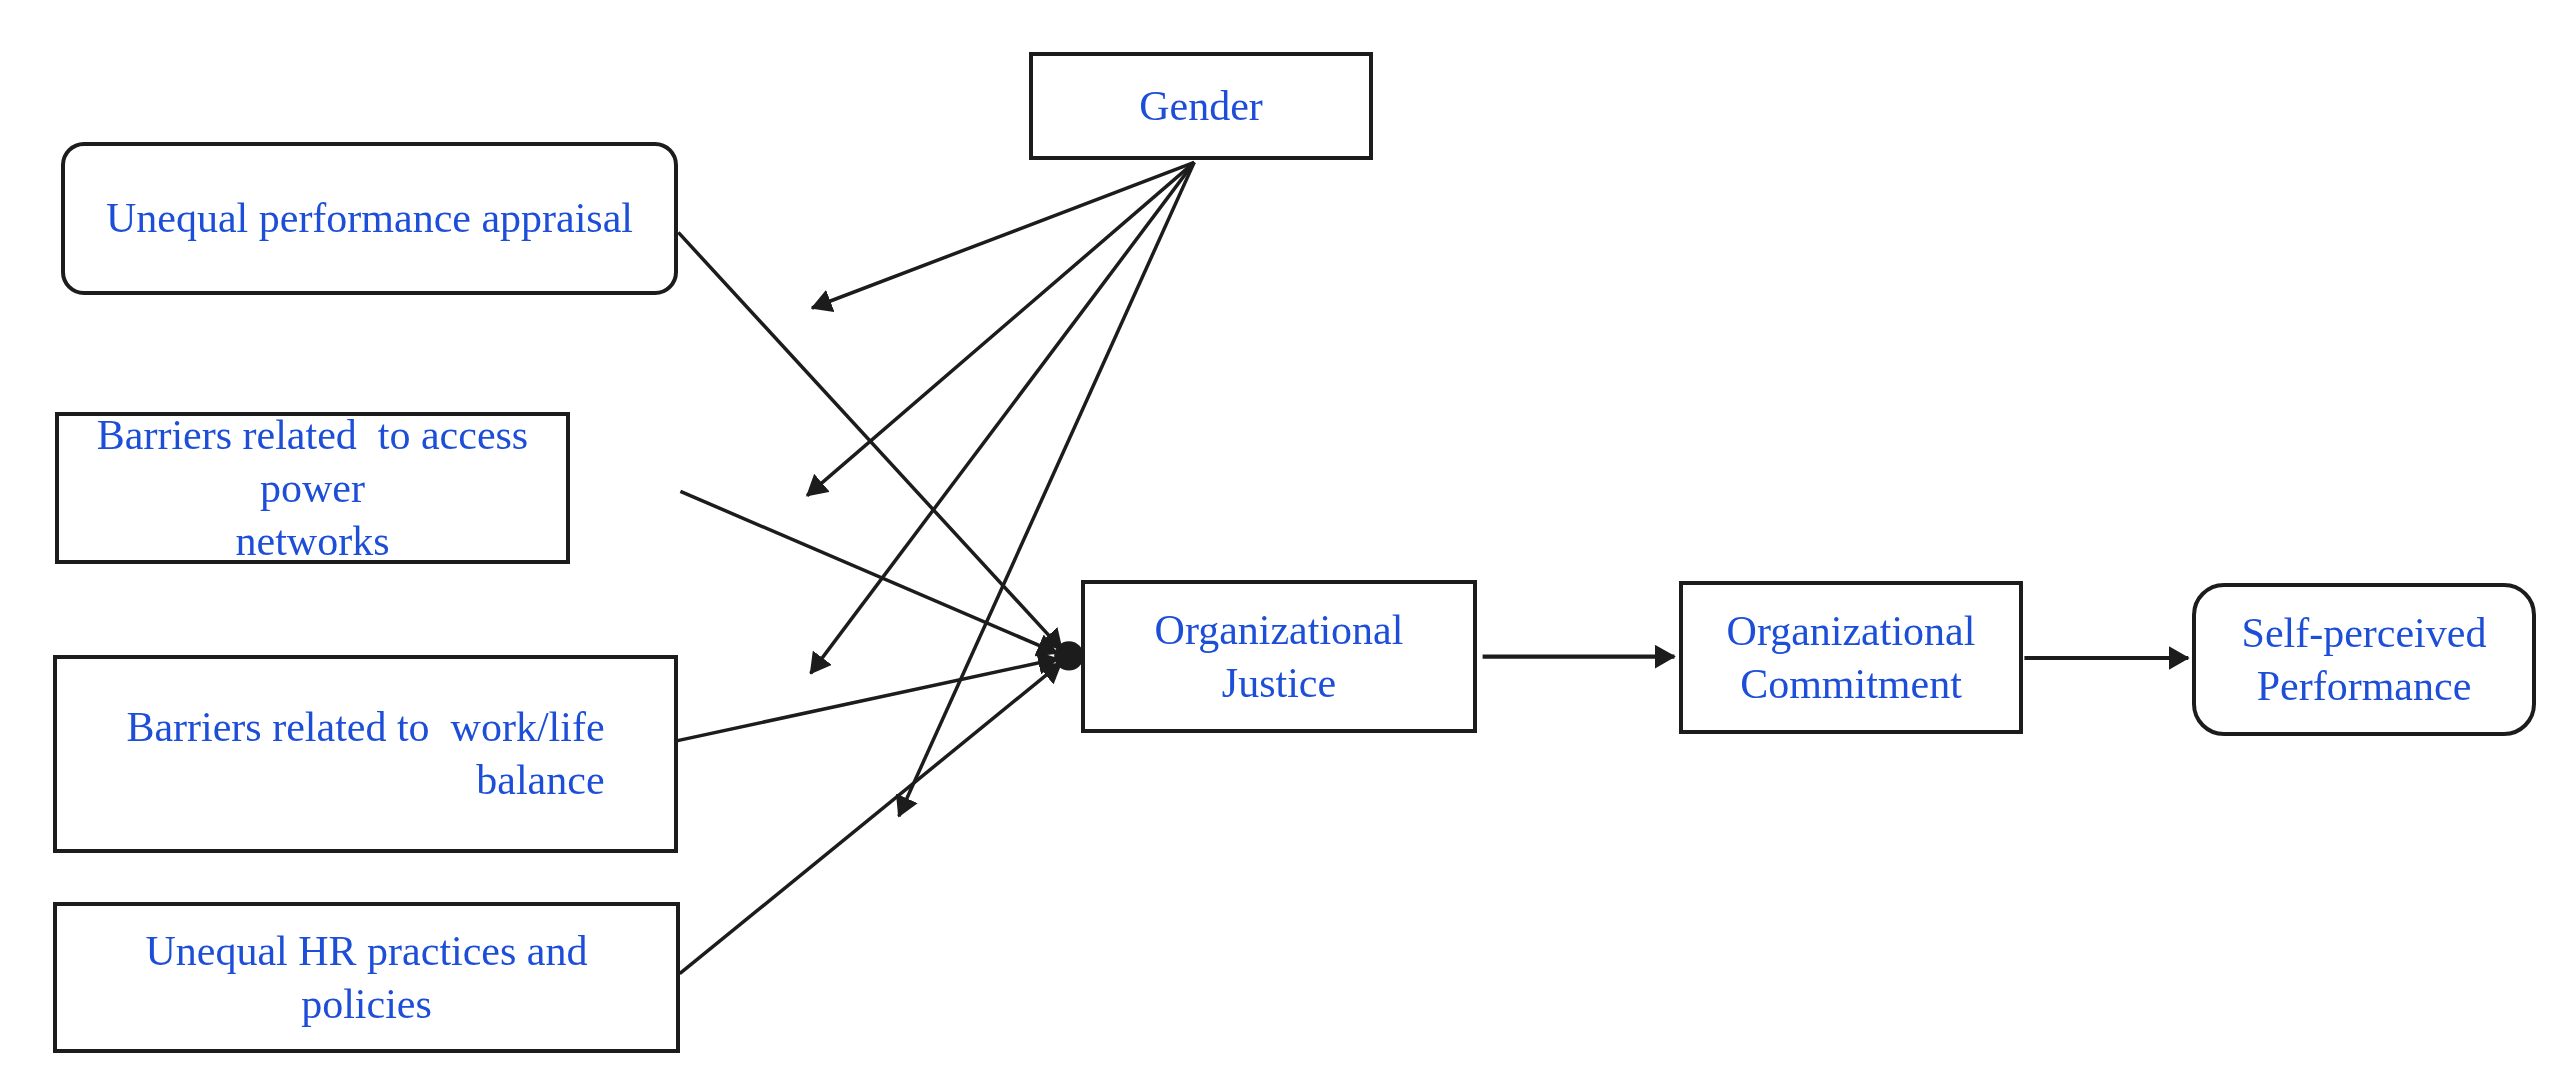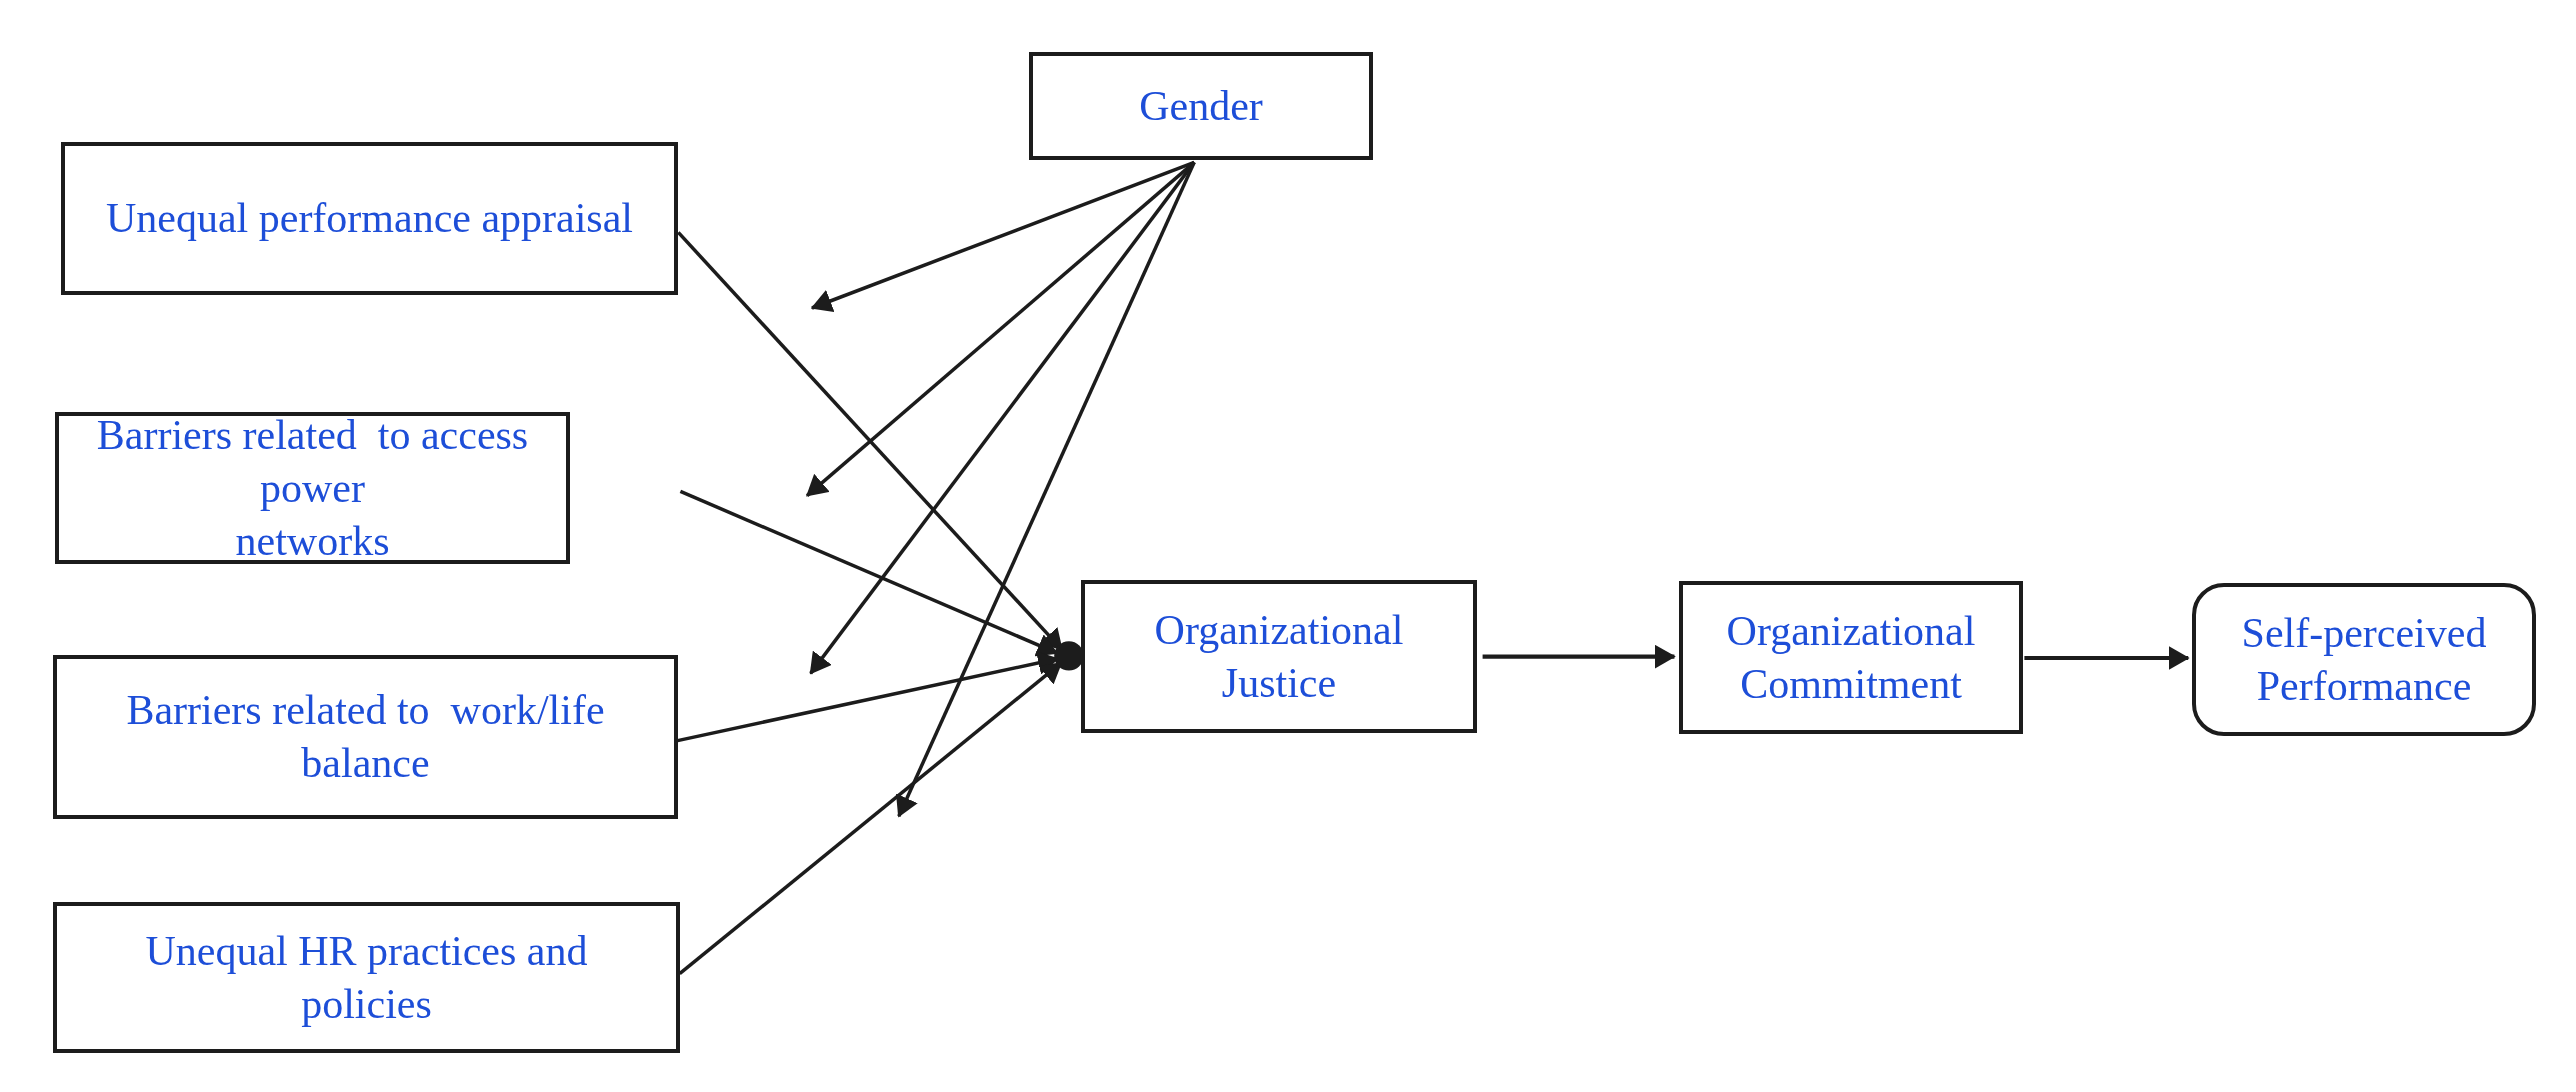--- a/index.html
+++ b/index.html
@@ -34,23 +34,23 @@
     text-align: center;
   }
   .node .label {
     white-space: pre-wrap;
     font-size: 42px;
     line-height: 53px;
     color: #1d4ed8;
   }
   
   #node-gender { left: 1029px; top: 52px;  width: 344px; height: 108px; }
-  #node-b1     { left: 61px;   top: 142px; width: 617px; height: 153px; }
+  #node-b1     { left: 61px;   top: 142px; width: 617px; height: 153px; border-radius: 23px; }
   #node-b2     { left: 55px;   top: 412px; width: 515px; height: 152px; }
-  #node-b3     { left: 53px;   top: 655px; width: 625px; height: 164px; }
+  #node-b3     { left: 53px;   top: 655px; width: 625px; height: 198px; text-align: right; }
   #node-b4     { left: 53px;   top: 902px; width: 627px; height: 151px; }
   #node-oj     { left: 1081px; top: 580px; width: 396px; height: 153px; }
   #node-oc     { left: 1679px; top: 581px; width: 344px; height: 153px; }
   #node-spp    { left: 2192px; top: 583px; width: 344px; height: 153px; border-radius: 32px; }
 </style>
 </head>
 <body>
 
 <div id="canvas">
 

